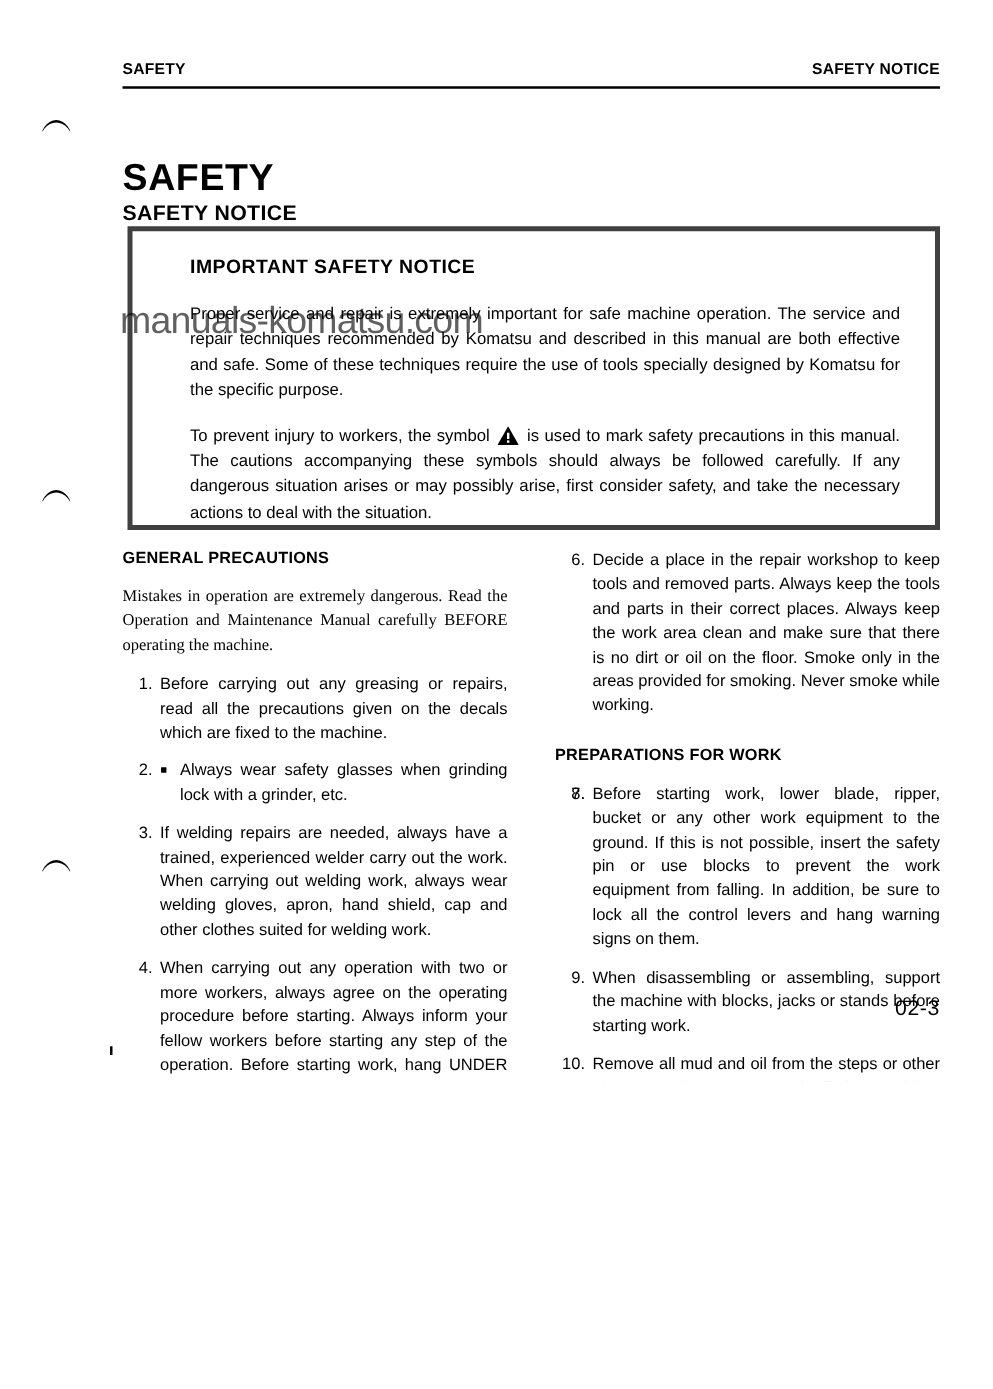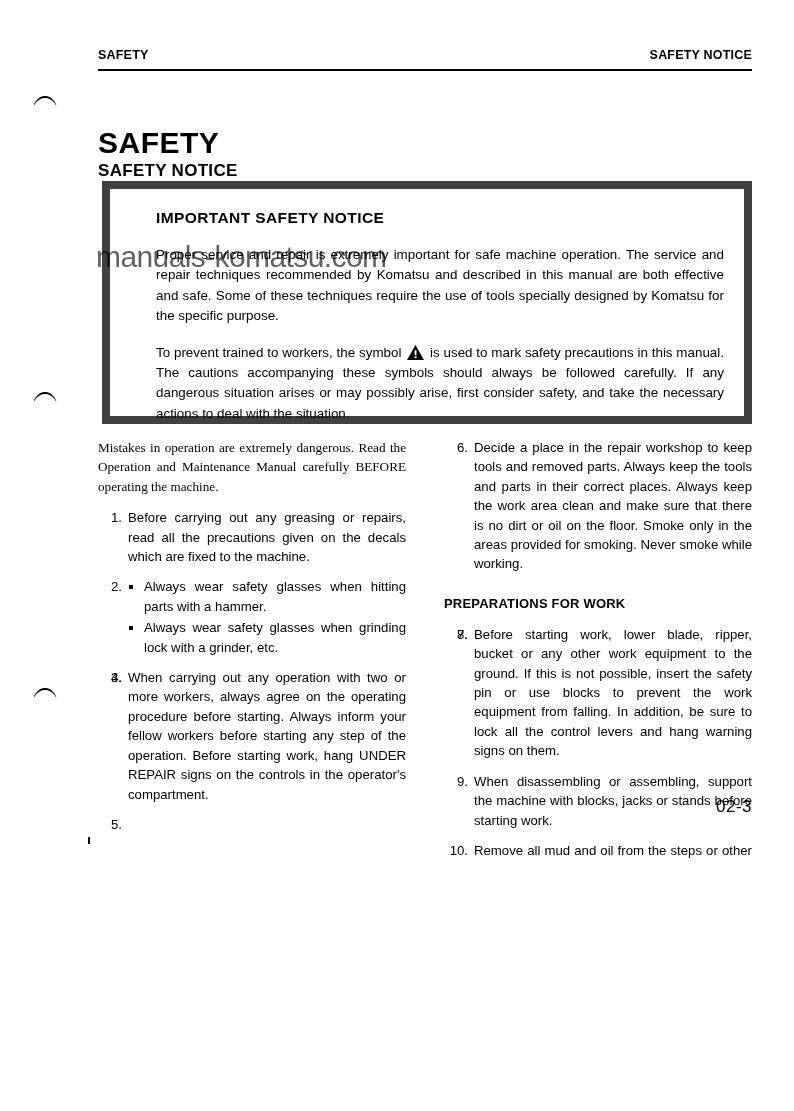--- a/index.html
+++ b/index.html
@@ -82,21 +82,21 @@
     line-height: 1;
   }
 
   
   .notice-box {
     position: absolute;
     left: 102px;
     top: 181px;
     width: 650px;
     height: 243px;
-    border: 8px solid #404040;
+    border: 4px solid #404040;
     box-sizing: border-box;
     background: transparent;
   }
   .notice-heading {
     position: absolute;
     left: 46px;
     top: 20px;
     font-size: 15.5px;
     font-weight: bold;
     letter-spacing: 0.4px;
@@ -249,48 +249,50 @@
   <div class="bind-mark" style="top:688px"></div>
   <div class="bind-mark" style="top:998px"></div>
 
   <h1 class="chapter-title">SAFETY</h1>
   <h2 class="section-title">SAFETY NOTICE</h2>
 
   <div class="notice-box">
     <div class="notice-heading">IMPORTANT SAFETY NOTICE</div>
     <div class="notice-body">
       <p>Proper service and repair is extremely important for safe machine operation. The service and repair techniques recommended by Komatsu and described in this manual are both effective and safe. Some of these techniques require the use of tools specially designed by Komatsu for the specific purpose.</p>
-      <p><span>To prevent trained to workers, the symbol </span><span class="warn-tri"><svg width="17" height="15" viewBox="0 0 17 15" xmlns="http://www.w3.org/2000/svg">
+      <p><span>To prevent injury to workers, the symbol </span><span class="warn-tri"><svg width="17" height="15" viewBox="0 0 17 15" xmlns="http://www.w3.org/2000/svg">
               <path d="M8.5 0 L17 15 L0 15 Z" fill="#000"></path>
               <rect x="7.6" y="5.2" width="1.9" height="5.0" fill="#fff"></rect>
               <rect x="7.6" y="11.3" width="1.9" height="1.9" fill="#fff"></rect>
             </svg></span><span> is used to mark safety precautions in this manual. The cautions accompanying these symbols should always be followed carefully. If any dangerous situation arises or may possibly arise, first consider safety, and take the necessary actions to deal with the situation.</span></p>
     </div>
   </div>
 
   <div class="watermark">manuals-komatsu.com</div>
 
   <div class="columns">
 
     <div class="col col-left">
+      <div class="subhead">GENERAL PRECAUTIONS</div>
       <p class="intro-para">Mistakes in operation are extremely dangerous. Read the Operation and Maintenance Manual carefully BEFORE operating the machine.</p>
       <ol class="num-list">
         <li>
           <span class="num">1.</span>
           <span>Before carrying out any greasing or repairs, read all the precautions given on the decals which are fixed to the machine.</span>
         </li>
         <li>
           <span class="num">2.</span>
           <ul class="bullet-list">
-            <li><span class="sq"></span><span>Always wear safety glasses when hitting parts with a hammer.</span></li>
+            <li><span class="sq"></span></li>
             <li><span class="sq"></span><span>Always wear safety glasses when grinding lock with a grinder, etc.</span></li>
           </ul>
         </li>
         <li>
           <span class="num">3.</span>
+          <span>If welding repairs are needed, always have a trained, experienced welder carry out the work. When carrying out welding work, always wear welding gloves, apron, hand shield, cap and other clothes suited for welding work.</span>
         </li>
         <li>
           <span class="num">4.</span>
           <span>When carrying out any operation with two or more workers, always agree on the operating procedure before starting. Always inform your fellow workers before starting any step of the operation. Before starting work, hang UNDER REPAIR signs on the controls in the operator's compartment.</span>
         </li>
         <li>
           <span class="num">5.</span>
         </li>
       </ol>
     </div>

